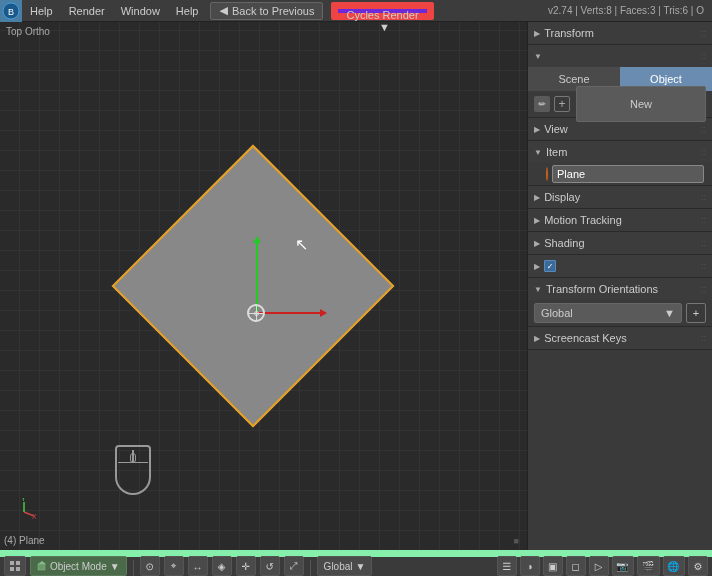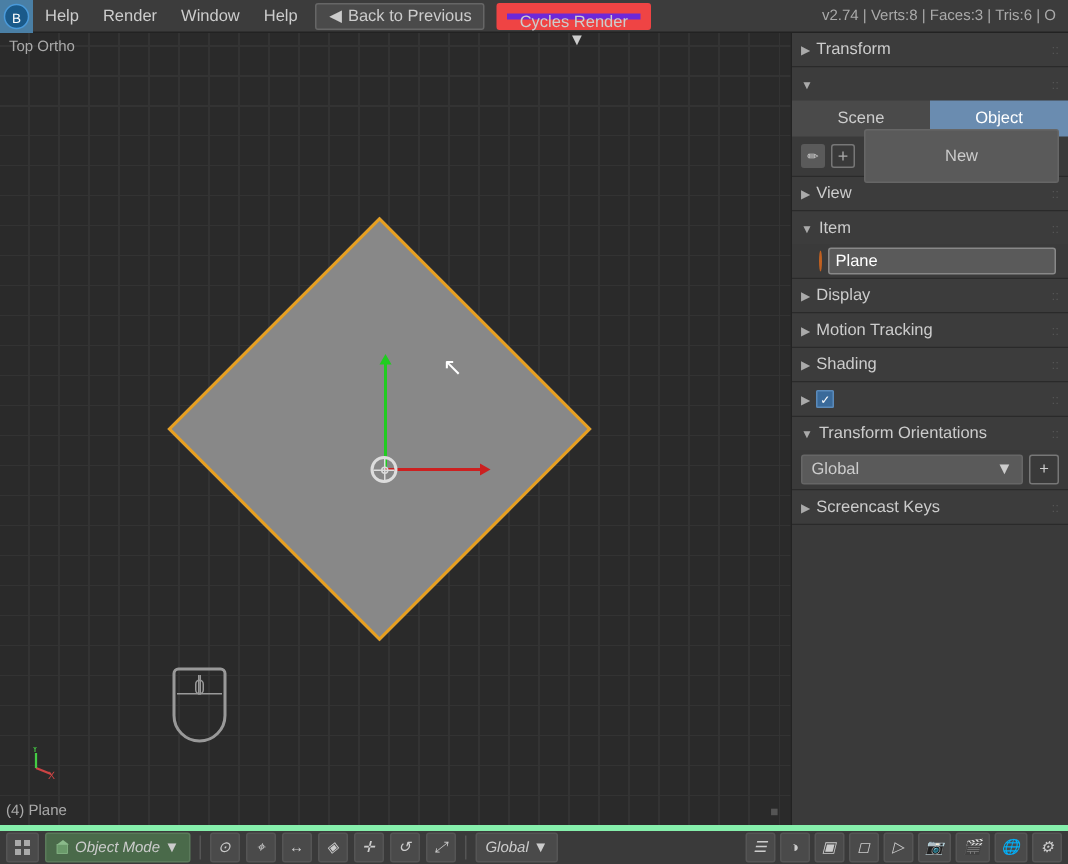--- a/index.html
+++ b/index.html
@@ -93,22 +93,22 @@
     .cb-blue { background: #3a6a9a; border-color: #5a8aba; }
     .cb-blue::after { content: '✓'; font-size: 8px; color: #fff; }
 
     
     .dropdown-row { display: flex; align-items: center; padding: 3px 6px; gap: 4px; }
     .dropdown { flex: 1; height: 20px; background: #5a5a5a; border: 1px solid #666; border-radius: 2px; display: flex; align-items: center; justify-content: space-between; padding: 0 6px; cursor: pointer; }
     .dropdown-plus { width: 20px; height: 20px; border: 1px solid #777; border-radius: 2px; display: flex; align-items: center; justify-content: center; cursor: pointer; color: #ccc; }
 
     
     #bottom-bar {
-      width: 712px; height: 26px; background: #3a3a3a; border-top: 4px solid #86efac;
-      display: flex; align-items: center; padding: 0 4px; gap: 4px; font-style: italic;
+      width: 712px; height: 26px; background: #3a3a3a; border-top: 7px solid #86efac;
+      display: flex; align-items: flex-end; padding: 0 4px; gap: 4px;
     }
     .toolbar-btn { 
       height: 20px; min-width: 20px; background: #4a4a4a; border: 1px solid #555;
       border-radius: 2px; display: flex; align-items: center; justify-content: center;
       cursor: pointer; color: #ccc; font-size: 10px; padding: 0 4px;
     }
     .toolbar-separator { width: 1px; height: 16px; background: #555; margin: 0 2px; }
     .mode-btn { height: 20px; background: #4a6a4a; border: 1px solid #5a7a5a; border-radius: 2px; padding: 0 6px; display: flex; align-items: center; gap: 3px; cursor: pointer; color: #ccc; font-size: 10px; }
     .global-btn { height: 20px; background: #4a4a4a; border: 1px solid #555; border-radius: 2px; padding: 0 6px; display: flex; align-items: center; gap: 3px; cursor: pointer; color: #ccc; font-size: 10px; }
     .bottom-right-icons { display: flex; gap: 3px; margin-left: auto; }

